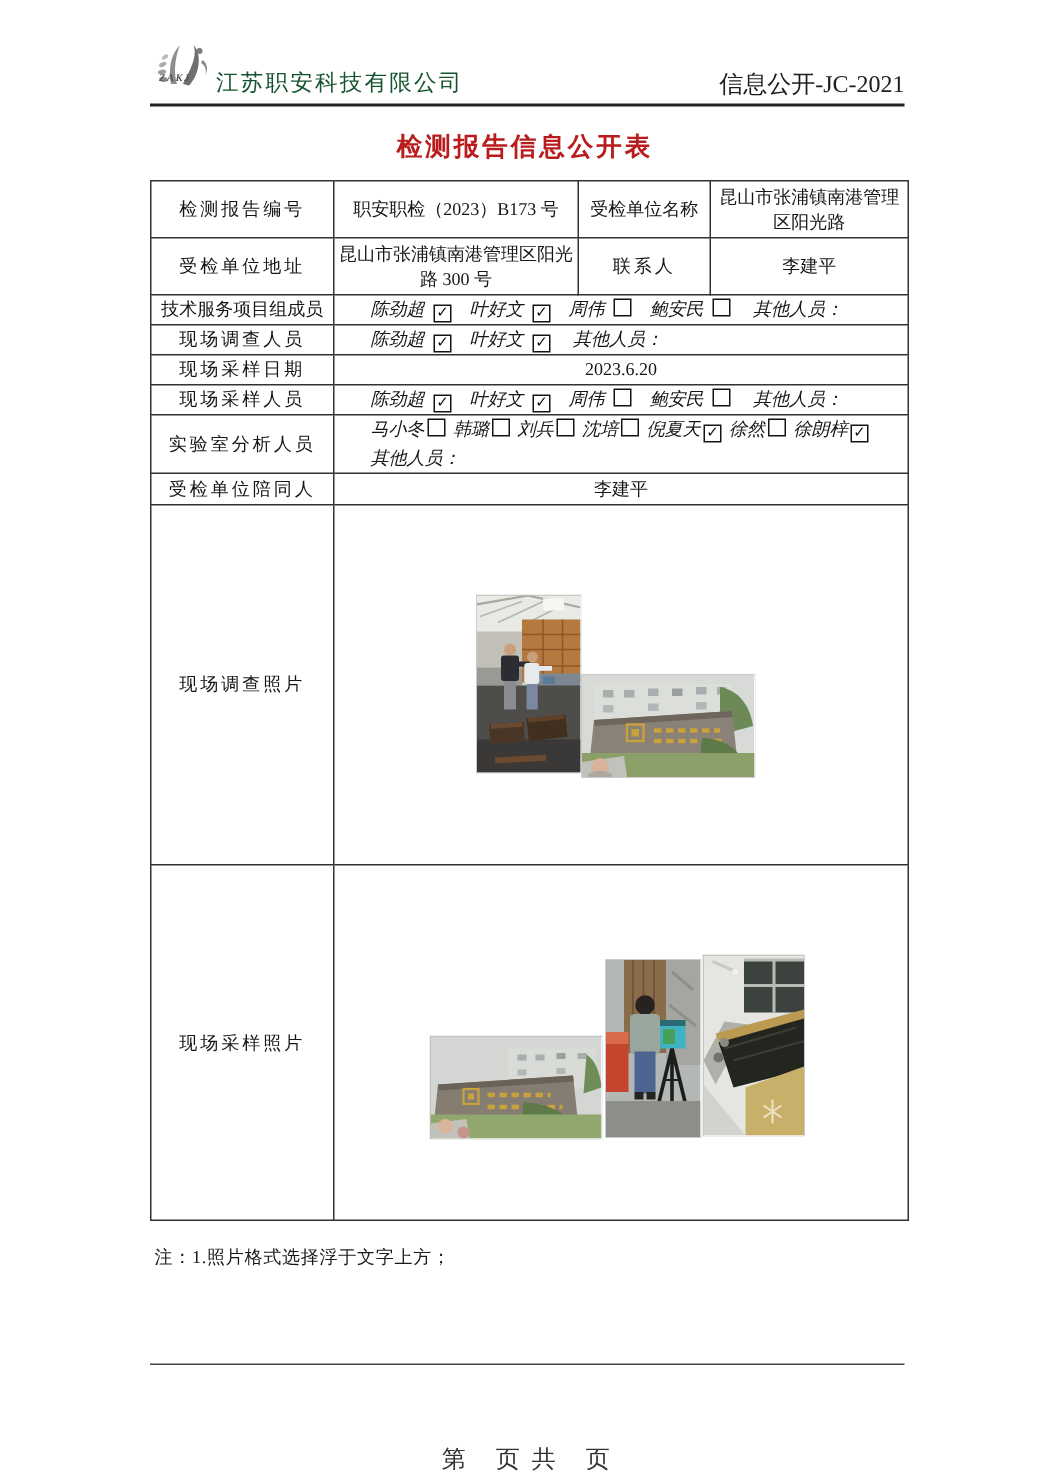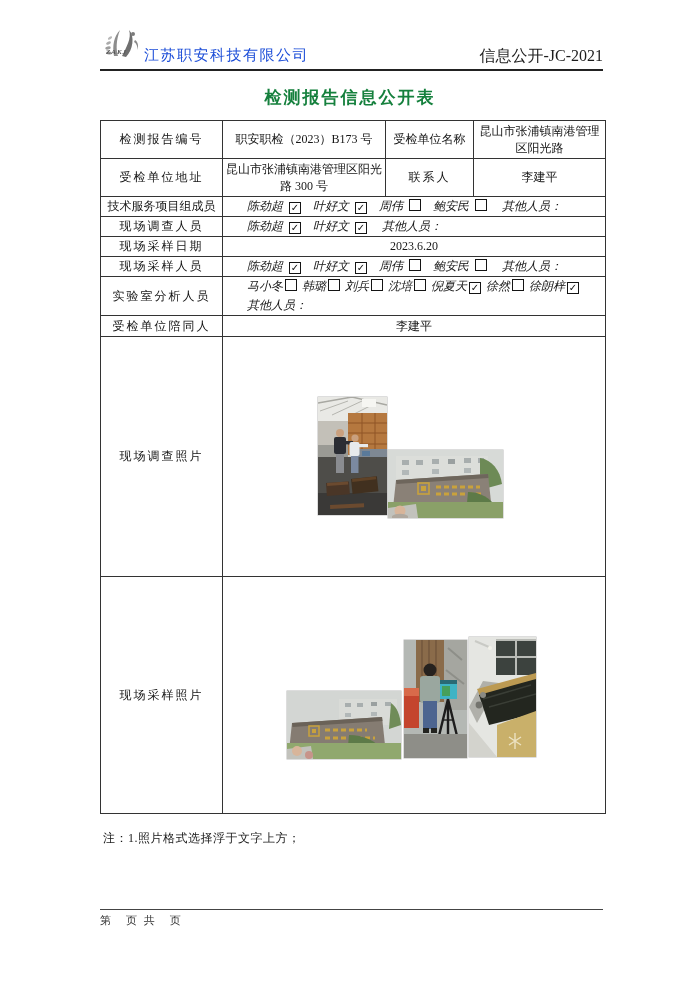--- a/index.html
+++ b/index.html
@@ -6,26 +6,26 @@
   body{
     width:700px;height:985px;position:relative;background:#ffffff;
     font-family:"Liberation Serif","DejaVu Serif",serif;color:#1a1a1a;
     overflow:hidden;
   }
   
   .page-header{position:absolute;left:100px;top:26px;width:503px;height:44px;}
   .logo{position:absolute;left:2px;top:0px;width:42px;height:44px;}
   .logo-text{position:absolute;left:6px;top:22px;font-size:7px;font-style:italic;
     font-weight:bold;color:#555;letter-spacing:1px;font-family:Liberation Serif, serif;}
-  .company-name{position:absolute;left:44px;top:20px;font-size:15px;letter-spacing:1.5px;color:#1d4ed8;}
+  .company-name{position:absolute;left:44px;top:20px;font-size:15px;letter-spacing:1.5px;color:#14532d;}
   .doc-code{position:absolute;right:0px;top:20px;font-size:16px;color:#1d1d1d;}
   .header-rule{position:absolute;left:100px;top:69px;width:503px;height:2px;background:#222;}
   
   .doc-title{position:absolute;left:0;top:86px;width:700px;text-align:center;
-    font-size:17px;font-weight:bold;letter-spacing:2px;color:#15803d;}
+    font-size:17px;font-weight:bold;letter-spacing:2px;color:#b91c1c;}
   
   table.form-table{position:absolute;left:100px;top:120px;border-collapse:collapse;
     table-layout:fixed;width:505px;}
   .form-table td{border:1px solid #333;font-size:12px;padding:1px 3px;
     vertical-align:middle;color:#161616;overflow:hidden;}
   td.lbl{text-align:center;letter-spacing:2px;}
   td.lbl.tight{letter-spacing:0;padding:1px 1px;}
   td.val-c{text-align:center;}
   td.val-l{text-align:left;padding-left:24px;font-style:italic;}
   tr.h38{height:38px;} tr.h18{height:18px;} tr.h21{height:21px;}
@@ -36,22 +36,22 @@
     font-size:10px;font-weight:bold;color:#0d0d0d;
     font-family:"DejaVu Sans",sans-serif;}
   .lab-line .member{margin-right:5px;margin-top:36px;}
   .lab-line .cb{margin-left:2px;}
   .lab-other{margin-top:2px;}
   td.photo-cell{position:relative;padding:0;}
   .photo{position:absolute;display:block;box-shadow:0 0 0 0.5px #bbb;}
   
   .note{position:absolute;left:103px;top:830px;font-size:12px;color:#1a1a1a;letter-spacing:0.5px;}
   .footer-rule{position:absolute;left:100px;top:909px;width:503px;height:1px;background:#444;}
-  .footer-text{position:absolute;left:100px;top:913px;width:503px;text-align:left;
-    font-size:11px;color:#333;letter-spacing:2px;}
+  .footer-text{position:absolute;left:100px;top:963px;width:503px;text-align:center;
+    font-size:16px;color:#333;letter-spacing:2px;}
 </style>
 </head>
 <body>
 
 <div class="page-header">
   <svg class="logo" viewBox="0 0 42 44">
     <path d="M12 30 C10 20 12 10 18 4 C14 14 14 24 16 30 Z" fill="#8d8d8d"></path>
     <path d="M20 30 C24 22 30 12 27 4 C33 10 31 24 24 31 Z" fill="#6f6f6f"></path>
     <ellipse cx="8" cy="12" rx="2.4" ry="1.3" fill="#b9b9b9" transform="rotate(-35 8 12)"></ellipse>
     <ellipse cx="6.5" cy="17" rx="2.6" ry="1.4" fill="#ababab" transform="rotate(-25 6.5 17)"></ellipse>

